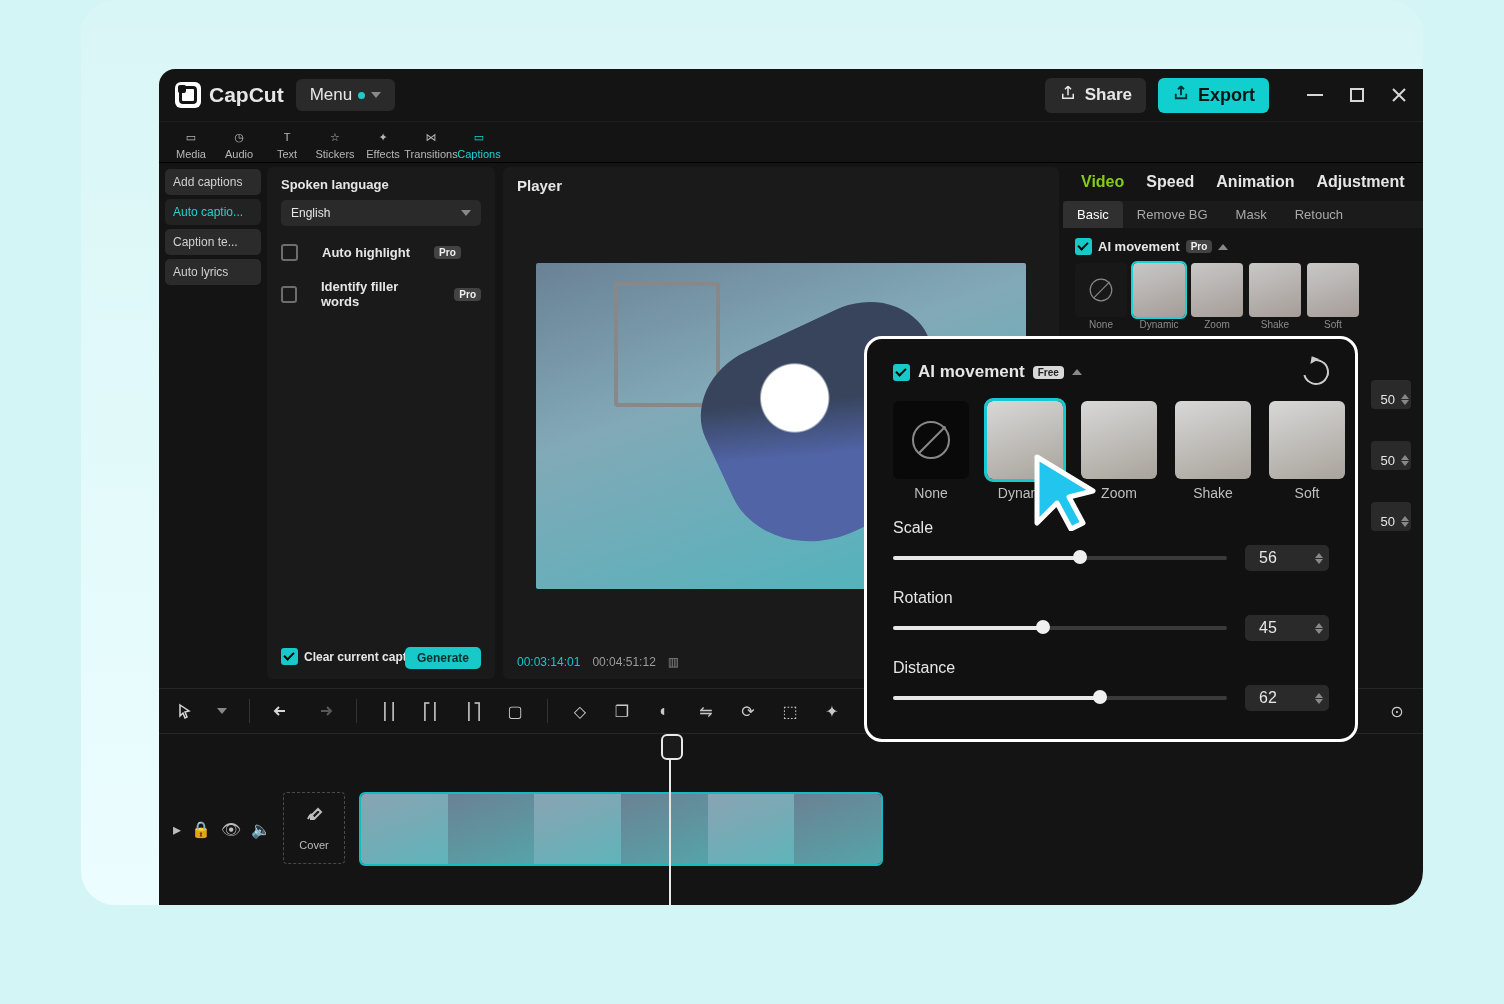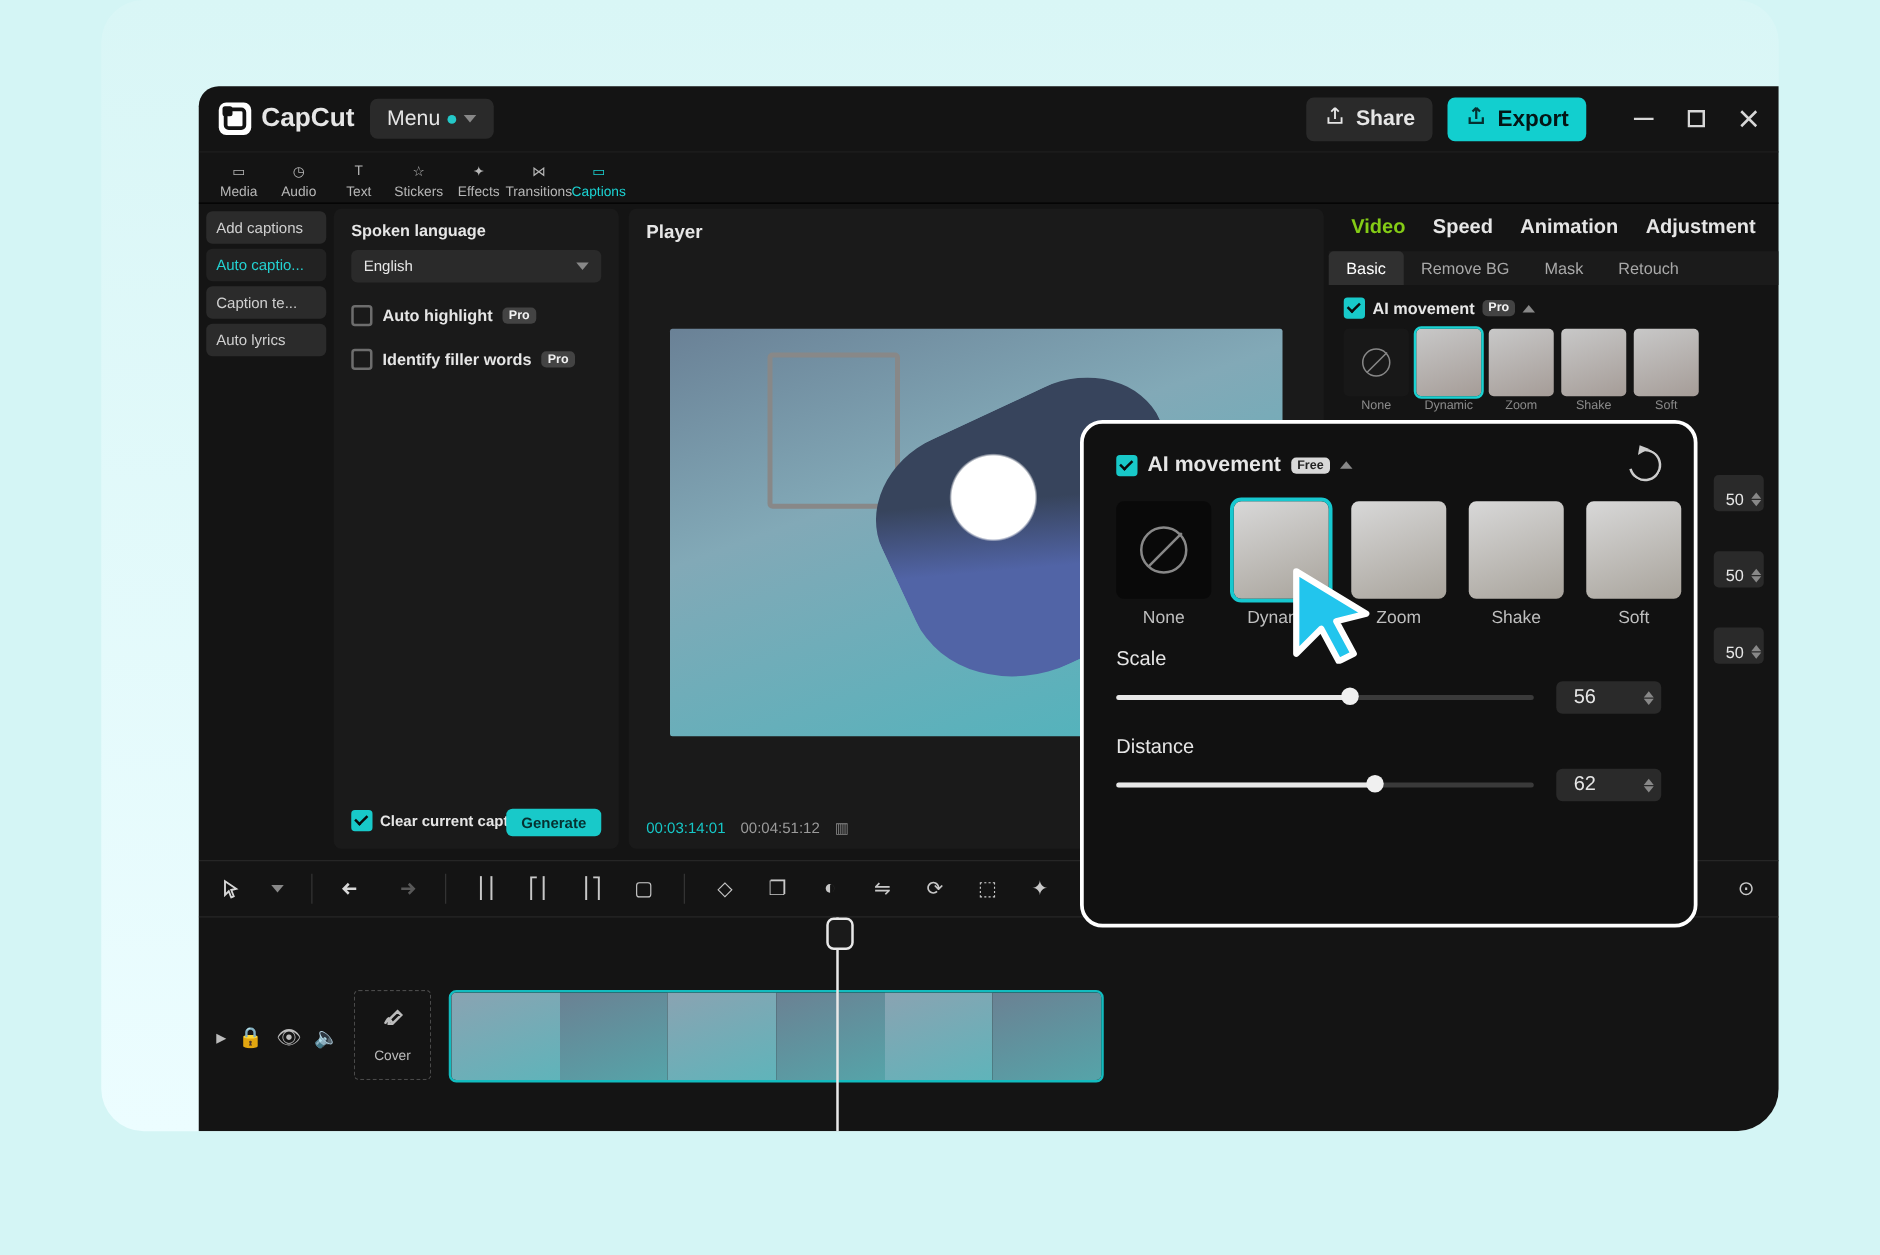--- a/index.html
+++ b/index.html
@@ -32,21 +32,21 @@
 
   
   .panes{display:flex;height:520px;}
   .leftcol{width:340px;display:flex;}
   .sidemenu{width:96px;padding:6px;display:flex;flex-direction:column;gap:4px;}
   .sidemenu .itm{background:#2b2b2b;border-radius:5px;font-size:12px;padding:6px 8px;color:#d0d0d0;white-space:nowrap;overflow:hidden;text-overflow:ellipsis;}
   .sidemenu .itm.active{color:#24d2d2;background:#222;}
   .sidepane{flex:1;background:#1a1a1a;border-radius:6px;margin:4px 4px 4px 0;padding:10px 14px;position:relative;font-size:13px;}
   .label{color:#e6e6e6;font-weight:600;margin-bottom:8px;}
   .select{background:#2a2a2a;border-radius:5px;padding:6px 10px;font-size:12px;display:flex;justify-content:space-between;align-items:center;}
-  .chk-row{display:flex;align-items:center;gap:8px;margin-top:18px;font-size:13px;color:#e6e6e6;font-weight:600;}
+  .chk-row{display:flex;align-items:center;gap:24px;margin-top:18px;font-size:13px;color:#e6e6e6;font-weight:600;}
   .chkbox{width:13px;height:13px;border:2px solid #6d6d6d;border-radius:3px;display:inline-block;}
   .chkbox.on{background:#18c9c9;border-color:#18c9c9;position:relative;}
   .chkbox.on::after{content:'';position:absolute;left:3px;top:0;width:4px;height:8px;border:solid #0a0a0a;border-width:0 2px 2px 0;transform:rotate(45deg);}
   .pill{background:#434343;color:#f0f0f0;font-size:10px;padding:1px 5px;border-radius:4px;font-weight:700;}
   .pill.free{background:#d8d8d8;color:#222;}
   .gen{position:absolute;bottom:10px;right:14px;background:#18c9c9;color:#063030;font-size:12px;padding:4px 12px;border-radius:5px;font-weight:600;}
   .clear{position:absolute;bottom:14px;left:14px;display:flex;align-items:center;gap:6px;font-size:12px;font-weight:600;}
 
   
   .player{flex:1;background:#1a1a1a;border-radius:6px;margin:4px 4px 4px 4px;padding:10px 14px;display:flex;flex-direction:column;gap:43px;}
@@ -434,20 +434,34 @@
             <div class="sstep">
               <span>56</span>
               <span class="spin">
                 <div class="up"></div>
                 <div class="dn"></div>
               </span>
             </div>
           </div>
         </div>
         <div class="slider-block">
+          <div class="slabel">Rotation</div>
+          <div class="slider-row">
+            <div class="track">
+              <div class="fill" style="width:45%"></div>
+              <div class="knob" style="left:calc(45% - 7px)"></div>
+            </div>
+            <div class="sstep">
+              <span>45</span>
+              <span class="spin">
+                <div class="up"></div>
+                <div class="dn"></div>
+              </span>
+            </div>
+          </div>
         </div>
         <div class="slider-block">
           <div class="slabel">Distance</div>
           <div class="slider-row">
             <div class="track">
               <div class="fill" style="width:62%"></div>
               <div class="knob" style="left:calc(62% - 7px)"></div>
             </div>
             <div class="sstep">
               <span>62</span>

